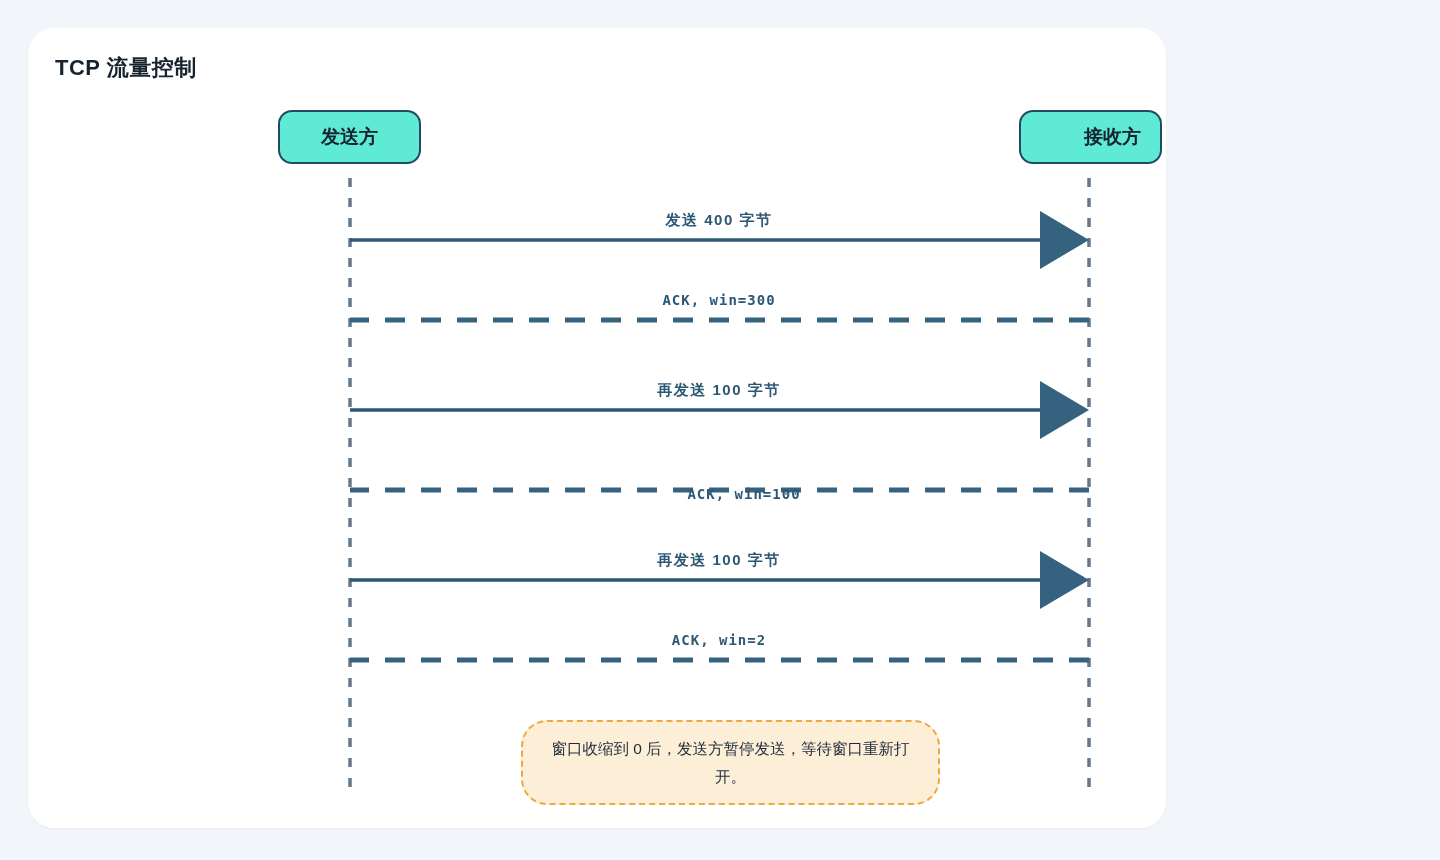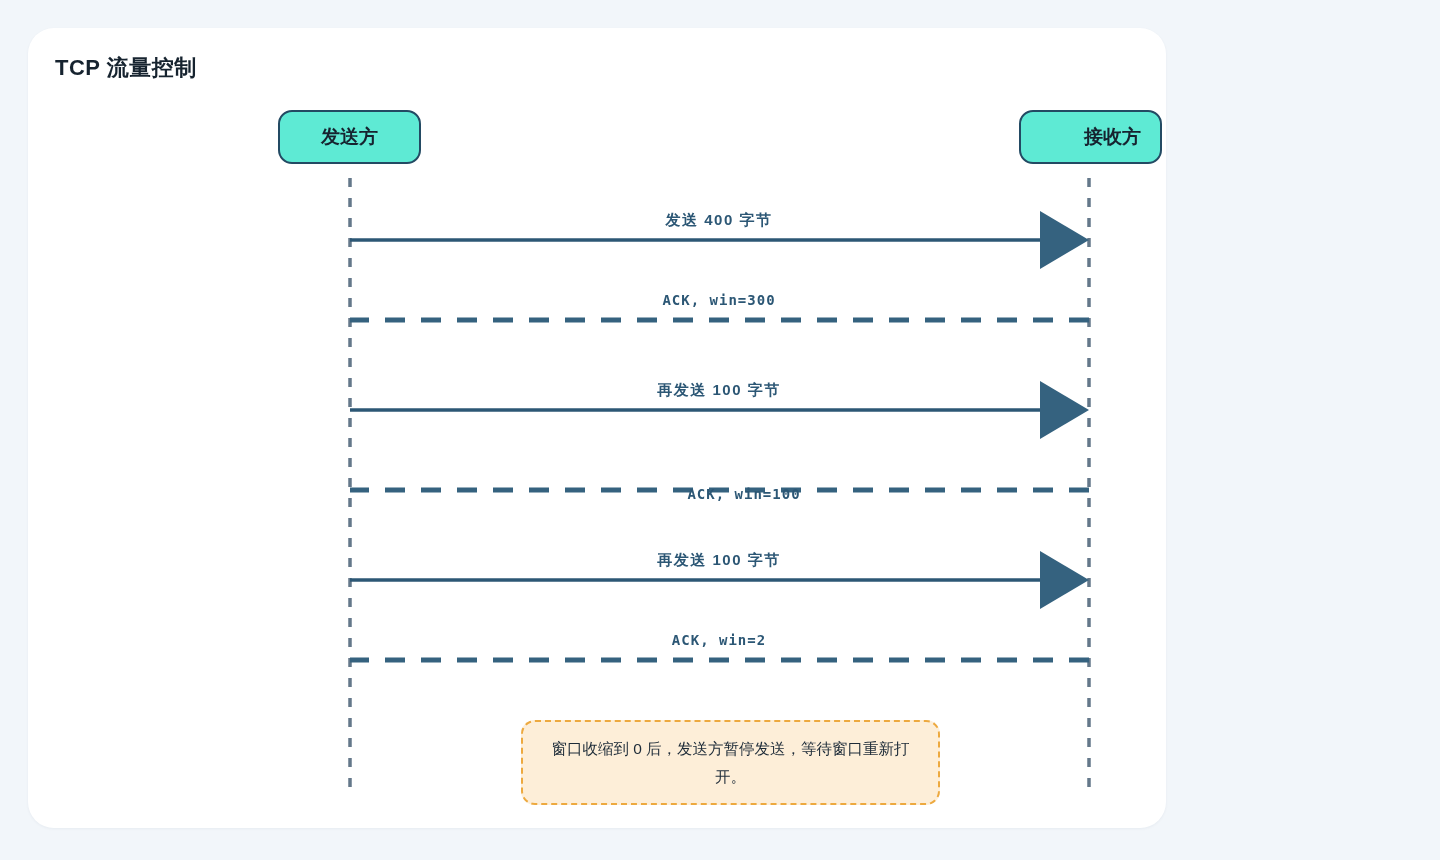--- a/index.html
+++ b/index.html
@@ -88,21 +88,21 @@
 
   
   #note-box {
     position: absolute;
     left: 493px;
     top: 692px;
     width: 419px;
     height: 85px;
     background: #fdeed8;
     border: 2.5px dashed #eda93f;
-    border-radius: 14px;
+    border-radius: 26px;
     box-sizing: border-box;
     display: flex;
     align-items: center;
     justify-content: center;
     padding: 6px 18px;
   }
   #note-text {
     font-size: 15.5px;
     line-height: 28px;
     color: #1d2b38;

